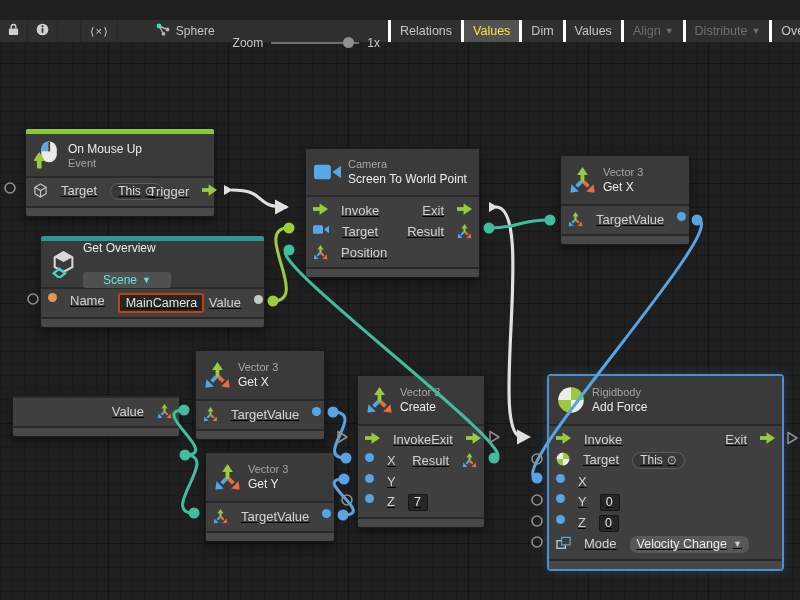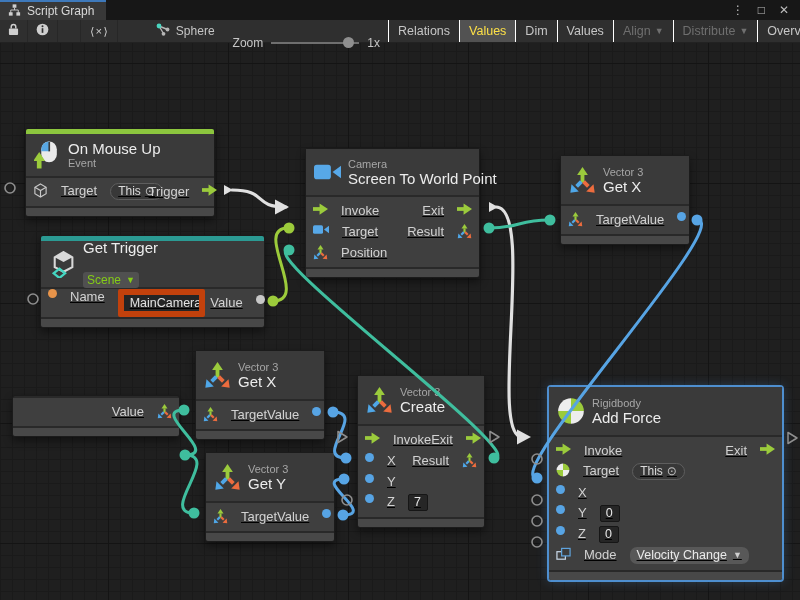--- a/index.html
+++ b/index.html
@@ -15,57 +15,57 @@
   .toolbar{position:absolute;left:0;top:20px;right:0;height:22px;background:#2f2f2f;border-bottom:1px solid #222;
            display:flex;align-items:stretch;font-size:12px;color:#c6c6c6;z-index:30;}
   .tbtn{display:flex;align-items:center;padding:0 8px;border-right:1px solid #272727;}
   .tbtn.codebtn{margin-left:22px;border-left:1px solid #272727;font-family:"Liberation Mono",monospace;font-size:11px;color:#d0d0d0;}
   .crumb{display:flex;align-items:center;gap:6px;margin-left:28px;padding:0 10px;}
   .zoomgrp{display:flex;align-items:center;gap:8px;padding:0 8px;margin-top:23px;}
   .slider{position:relative;width:88px;height:22px;}
   .slider .track{position:absolute;left:0;right:0;top:10px;height:2px;background:#6f6f6f;}
   .slider .handle{position:absolute;top:5px;left:72px;width:11px;height:11px;border-radius:50%;background:#8f8f8f;}
   .viewbtns{margin-left:auto;display:flex;align-items:stretch;}
-  .vbtn{display:flex;align-items:center;gap:4px;padding:0 9px;border-left:1px solid #ffffff;white-space:nowrap;font-size:12.5px;}
+  .vbtn{display:flex;align-items:center;gap:4px;padding:0 9px;border-left:3px solid #ffffff;white-space:nowrap;font-size:12.5px;}
   .vbtn.active{background:#525252;color:#fde047;}
   .vbtn.disabled{color:#6f6f6f;}
   .varr{font-size:9px;line-height:1;}
   
   .canvas{position:absolute;left:0;top:42px;right:0;bottom:0;background-color:#1f1f1f;
     background-image:
       linear-gradient(#141414 1px, transparent 1px),
       linear-gradient(90deg,#141414 1px, transparent 1px),
       linear-gradient(#1a1a1a 1px, transparent 1px),
       linear-gradient(90deg,#1a1a1a 1px, transparent 1px);
     background-size:120px 120px,120px 120px,12px 12px,12px 12px;
     background-position:108px 21px,108px 21px,0 9px,0 9px;z-index:0;}
   .stage{position:absolute;inset:0;z-index:1;}
   svg.wires{position:absolute;inset:0;z-index:10;pointer-events:none;}
   
   .node{position:absolute;background:#292929;border:1px solid #1b1b1b;border-radius:3px;
         box-shadow:0 4px 8px rgba(0,0,0,.45);z-index:2;box-sizing:border-box;}
-  .node.selected{border-color:#4E8FD0;box-shadow:0 0 0 1px #4E8FD0,0 0 12px rgba(80,150,220,.30);margin-top:11px;}
+  .node.selected{border-color:#4E8FD0;box-shadow:0 0 0 1px #4E8FD0,0 0 12px rgba(80,150,220,.30);}
   .accent{height:5px;border-radius:2px 2px 0 0;}
   .nhead{display:flex;align-items:center;gap:7px;background:#3a3a3a;padding:0 8px;box-sizing:border-box;}
   .nicon{flex:0 0 auto;display:flex;align-items:center;}
   .ntitles{display:flex;flex-direction:column;justify-content:center;min-width:0;}
   .eyebrow{font-size:11px;color:#a6a6a6;line-height:13px;white-space:nowrap;}
-  .ntitle{font-size:15px;color:#ececec;line-height:16px;white-space:nowrap;}
-  .hdd{margin-top:16px;align-self:flex-start;background:#505050;border-radius:3px;color:#84cc16;font-size:12px;
-       line-height:16px;padding:0 4px;display:flex;gap:5px;align-items:center;}
+  .ntitle{font-size:12px;color:#ececec;line-height:16px;white-space:nowrap;}
+  .hdd{margin-top:16px;align-self:flex-start;background:#505050;border-radius:3px;color:#5eead4;font-size:12px;
+       line-height:16px;padding:0 20px;display:flex;gap:5px;align-items:center;}
   .nrows{background:#3f3f3f;margin-top:2px;padding:3px 0 4px;}
   .nrow{height:21px;display:flex;align-items:center;padding:0 7px;gap:5px;}
   .nleft,.nright{display:flex;align-items:flex-start;gap:13px;min-width:0;text-decoration:underline;}
   .nright{margin-left:auto;}
   .plabel{font-size:13px;color:#d2d2d2;white-space:nowrap;}
   .dot{width:9px;height:9px;border-radius:50%;flex:0 0 auto;}
   .chip{background:#383838;border:1px solid #5e5e5e;border-radius:9px;font-size:12px;color:#dadada;
         padding:0 7px;line-height:15px;display:flex;align-items:center;gap:4px;}
   .chip .tgt{color:#bdbdbd;font-size:12px;}
-  .dd{display:flex;align-items:stretch;background:#252525;border:6px solid #c2410c;border-radius:2px;overflow:hidden;}
+  .dd{display:flex;align-items:stretch;background:#252525;border:2px solid #c2410c;border-radius:2px;overflow:hidden;}
   .dd .ddtext{padding:0 6px;font-size:12.5px;color:#e2e2e2;line-height:16px;}
   .dd .ddarr{border-left:1px solid #5a5a5a;padding:0 4px;font-size:9px;color:#cccccc;display:flex;align-items:center;}
   .sel{background:#585858;border-radius:7px;padding:0 7px;font-size:12.5px;color:#eaeaea;line-height:17px;
        display:flex;align-items:center;gap:6px;}
   .sel .varr{font-size:9px;color:#cfcfcf;}
   .fld{background:#262626;border:1px solid #161616;border-radius:2px;padding:0 5px;font-size:12.5px;
        color:#e6e6e6;line-height:15px;min-width:8px;}
   .nfoot{height:8px;background:#484848;margin-top:2px;border-radius:0 0 2px 2px;}
 </style>
 </head>
@@ -122,21 +122,21 @@
         <div class="accent" style="background:#2B9A93"></div>
         <div class="nhead" style="height:46px">
           <span class="nicon">
             <svg width="27" height="27" viewBox="0 0 26 26">
               <path d="M14 1l8.5 5v9.5L14 20l-8.5-4.5V6z" fill="none" stroke="#d8d8d8" stroke-width="2"></path>
               <path d="M14 1l8.5 5L14 10.5 5.5 6z" fill="#d8d8d8"></path>
               <path d="M10 17l5.5 4.5L10 26l-5.5-4.5z" fill="none" stroke="#45D6C2" stroke-width="2.2"></path>
             </svg>
           </span>
           <span class="ntitles">
-            <span class="ntitle">Get Trigger</span>
+            <span class="ntitle">Get Overview</span>
             <span class="hdd">Scene<span class="varr">▼</span></span>
           </span>
         </div>
         <div class="nrows">
           <div class="nrow">
             <span class="nleft">
               <span class="dot" style="background:#E8944A"></span>
               <span class="plabel">Name</span>
               <span class="dd">
                 <span class="ddtext">MainCamera</span>
@@ -562,38 +562,20 @@
       <circle cx="347" cy="500" r="5" fill="none" stroke="#8e8e8e" stroke-width="1.6"></circle>
       <circle cx="537" cy="459" r="5" fill="none" stroke="#8e8e8e" stroke-width="1.6"></circle>
       <circle cx="537" cy="500" r="5" fill="none" stroke="#8e8e8e" stroke-width="1.6"></circle>
       <circle cx="537" cy="521" r="5" fill="none" stroke="#8e8e8e" stroke-width="1.6"></circle>
       <circle cx="537" cy="542" r="5" fill="none" stroke="#8e8e8e" stroke-width="1.6"></circle>
       <polygon points="338,431.5 338,442.5 347,437" fill="none" stroke="#8e8e8e" stroke-width="1.5" stroke-linejoin="round"></polygon>
       <polygon points="490,431.5 490,442.5 499,437" fill="none" stroke="#8e8e8e" stroke-width="1.5" stroke-linejoin="round"></polygon>
       <polygon points="788,432.5 788,443.5 797,438" fill="none" stroke="#8e8e8e" stroke-width="1.5" stroke-linejoin="round"></polygon>
     </svg>
 
-  <div class="titlebar">
-    <div class="tab">
-      <span>
-        <svg width="13" height="12" viewBox="0 0 16 16">
-            <rect x="5.5" y="0.5" width="5" height="4.5" fill="#cfcfcf"></rect>
-            <path d="M8 5v3M3 12.5V8h10v4.5" stroke="#cfcfcf" stroke-width="1.2" fill="none"></path>
-            <rect x="0.5" y="11" width="5" height="4.5" fill="#cfcfcf"></rect>
-            <rect x="10.5" y="11" width="5" height="4.5" fill="#cfcfcf"></rect>
-          </svg>
-      </span>
-      <span>Script Graph</span>
-    </div>
-    <div class="wincontrols">
-      <span>⋮</span>
-      <span>□</span>
-      <span>✕</span>
-    </div>
-  </div>
 
   <div class="toolbar">
     <div class="tbtn">
       <span>
         <svg width="11" height="13" viewBox="0 0 12 14">
             <rect x="1" y="6" width="10" height="7" rx="1" fill="#cfcfcf"></rect>
             <path d="M3.5 6V4a2.5 2.5 0 0 1 5 0v2" stroke="#cfcfcf" stroke-width="1.6" fill="none"></path>
           </svg>
       </span>
     </div>

